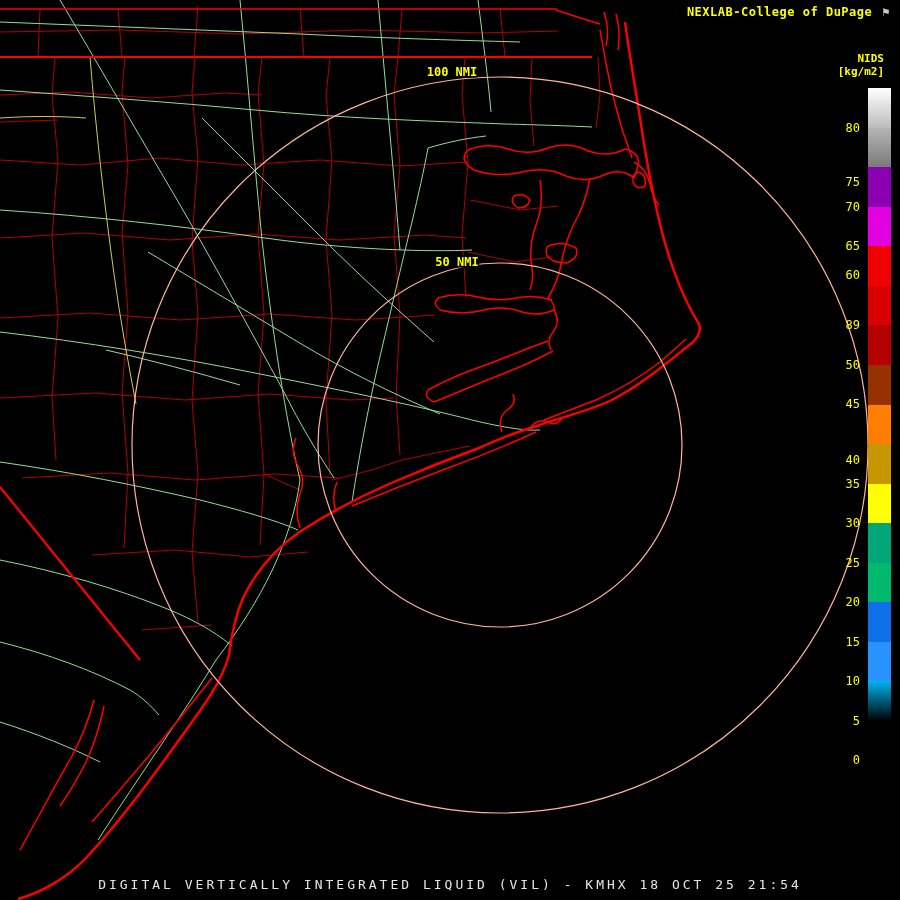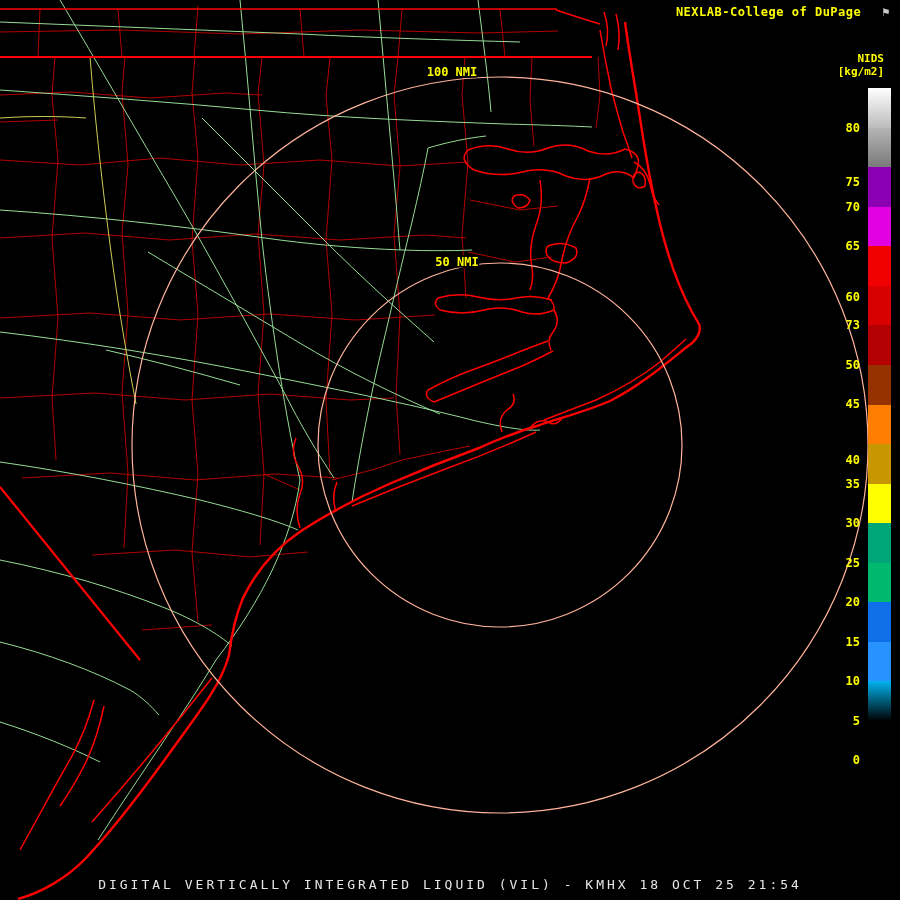--- a/index.html
+++ b/index.html
@@ -8,31 +8,31 @@
   svg.map{position:absolute;left:0;top:0;}
   .counties path{stroke:var(--county,#b40000);stroke-width:1;fill:none;}
   .roads path{stroke:var(--road,#96dc96);stroke-width:1;fill:none;}
   .roads-alt path{stroke:var(--road-alt,#cccc55);stroke-width:1;fill:none;}
   .statelines path{stroke:var(--coastline,#ff0000);fill:none;}
   .coast path{stroke:var(--coastline,#ff0000);stroke-width:2.4;fill:none;stroke-linejoin:round;}
   .water path{stroke:var(--coastline,#ff0000);stroke-width:1.5;fill:none;}
   .rings circle{stroke:var(--ring,#ffb49b);stroke-width:1.2;fill:none;}
   .ring-label{fill:var(--label,#ffff00);font:bold 12px "DejaVu Sans Mono",monospace;
               text-anchor:middle;stroke:#000;stroke-width:3px;paint-order:stroke;}
-  .header{position:absolute;top:5px;right:10px;display:flex;align-items:center;gap:21px;
+  .header{position:absolute;top:5px;right:10px;display:flex;align-items:center;gap:10px;
           color:var(--label,#ffff00);font-size:12px;font-weight:bold;letter-spacing:.5px;}
   .logo-icon{color:var(--logo-icon,#c8c8c8);font-size:12px;font-weight:normal;}
   .cb-title{position:absolute;top:52px;right:16px;text-align:right;color:var(--label,#ffff00);
             font-size:11px;line-height:13px;font-weight:bold;}
   .colorbar{position:absolute;top:88px;right:9px;width:23px;height:712px;
             display:flex;flex-direction:column;}
   .cb-seg{flex:1 1 auto;}
   .cb-labels{position:absolute;top:88px;right:40px;width:34px;height:712px;}
   .cb-label{position:absolute;right:0;transform:translateY(-50%);
-            color:var(--label,#ffff00);font-size:12px;font-weight:bold;}
+            color:var(--label,#ffff00);font-size:12px;font-weight:normal;}
   .footer{position:absolute;left:0;top:877px;width:100%;text-align:center;
           color:var(--caption,#e6e6e6);font-size:13px;letter-spacing:3px;white-space:pre;}
 </style>
 </head>
 <body>
 
 <div id="screen">
 
   <svg class="map" width="900" height="900" viewBox="0 0 900 900">
 
@@ -173,22 +173,22 @@
       <div class="cb-seg" style="background: rgb(40, 147, 255);"></div>
       <div class="cb-seg" style="background: linear-gradient(rgb(0, 180, 240), rgb(0, 0, 0));"></div>
       <div class="cb-seg" style="background: rgb(0, 0, 0);"></div>
       <div class="cb-seg" style="background: rgb(0, 0, 0);"></div>
     </div>
   <div class="cb-labels">
       <div class="cb-label" style="top: 39.5556px;">80</div>
       <div class="cb-label" style="top: 94px;">75</div>
       <div class="cb-label" style="top: 118.667px;">70</div>
       <div class="cb-label" style="top: 158.222px;">65</div>
-      <div class="cb-label" style="top: 209px; margin-left: 16px;">60</div>
-      <div class="cb-label" style="top: 237.333px;">73</div>
+      <div class="cb-label" style="top: 187px; margin-left: 16px;">60</div>
+      <div class="cb-label" style="top: 237.333px;">89</div>
       <div class="cb-label" style="top: 276.889px;">50</div>
       <div class="cb-label" style="top: 316.444px;">45</div>
       <div class="cb-label" style="top: 356px; margin-top: 16px;">40</div>
       <div class="cb-label" style="top: 395.556px;">35</div>
       <div class="cb-label" style="top: 435.111px;">30</div>
       <div class="cb-label" style="top: 474.667px;">25</div>
       <div class="cb-label" style="top: 514.222px;">20</div>
       <div class="cb-label" style="top: 553.778px;">15</div>
       <div class="cb-label" style="top: 593.333px;">10</div>
       <div class="cb-label" style="top: 632.889px;">5</div>

